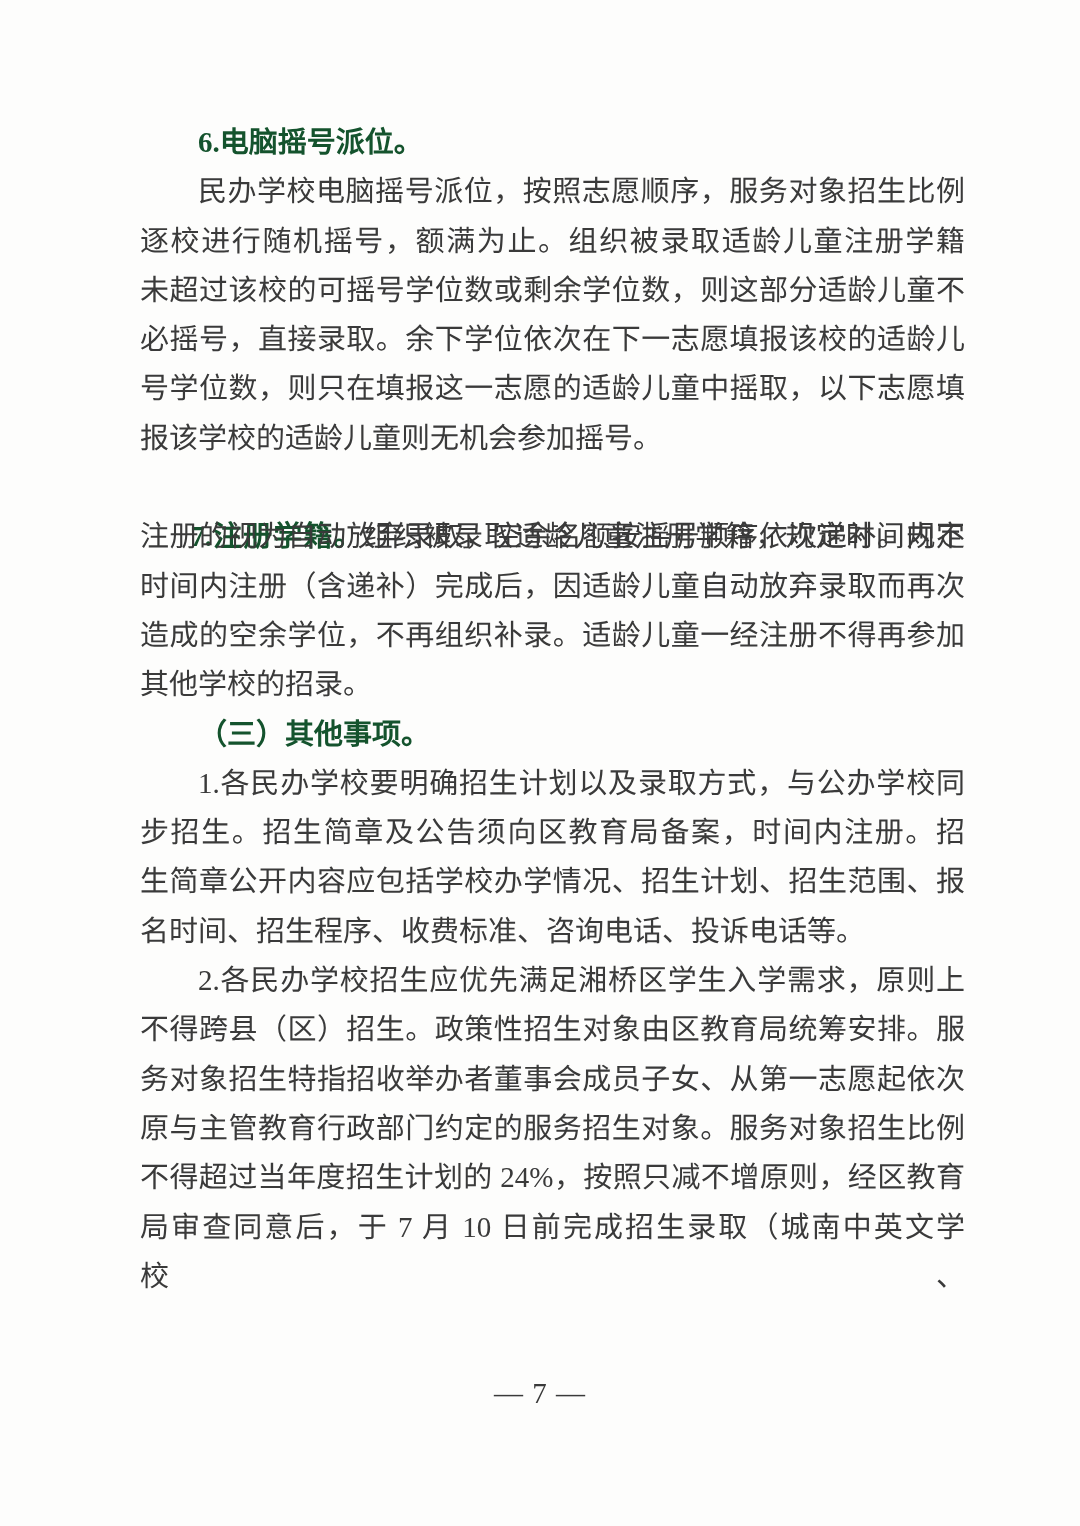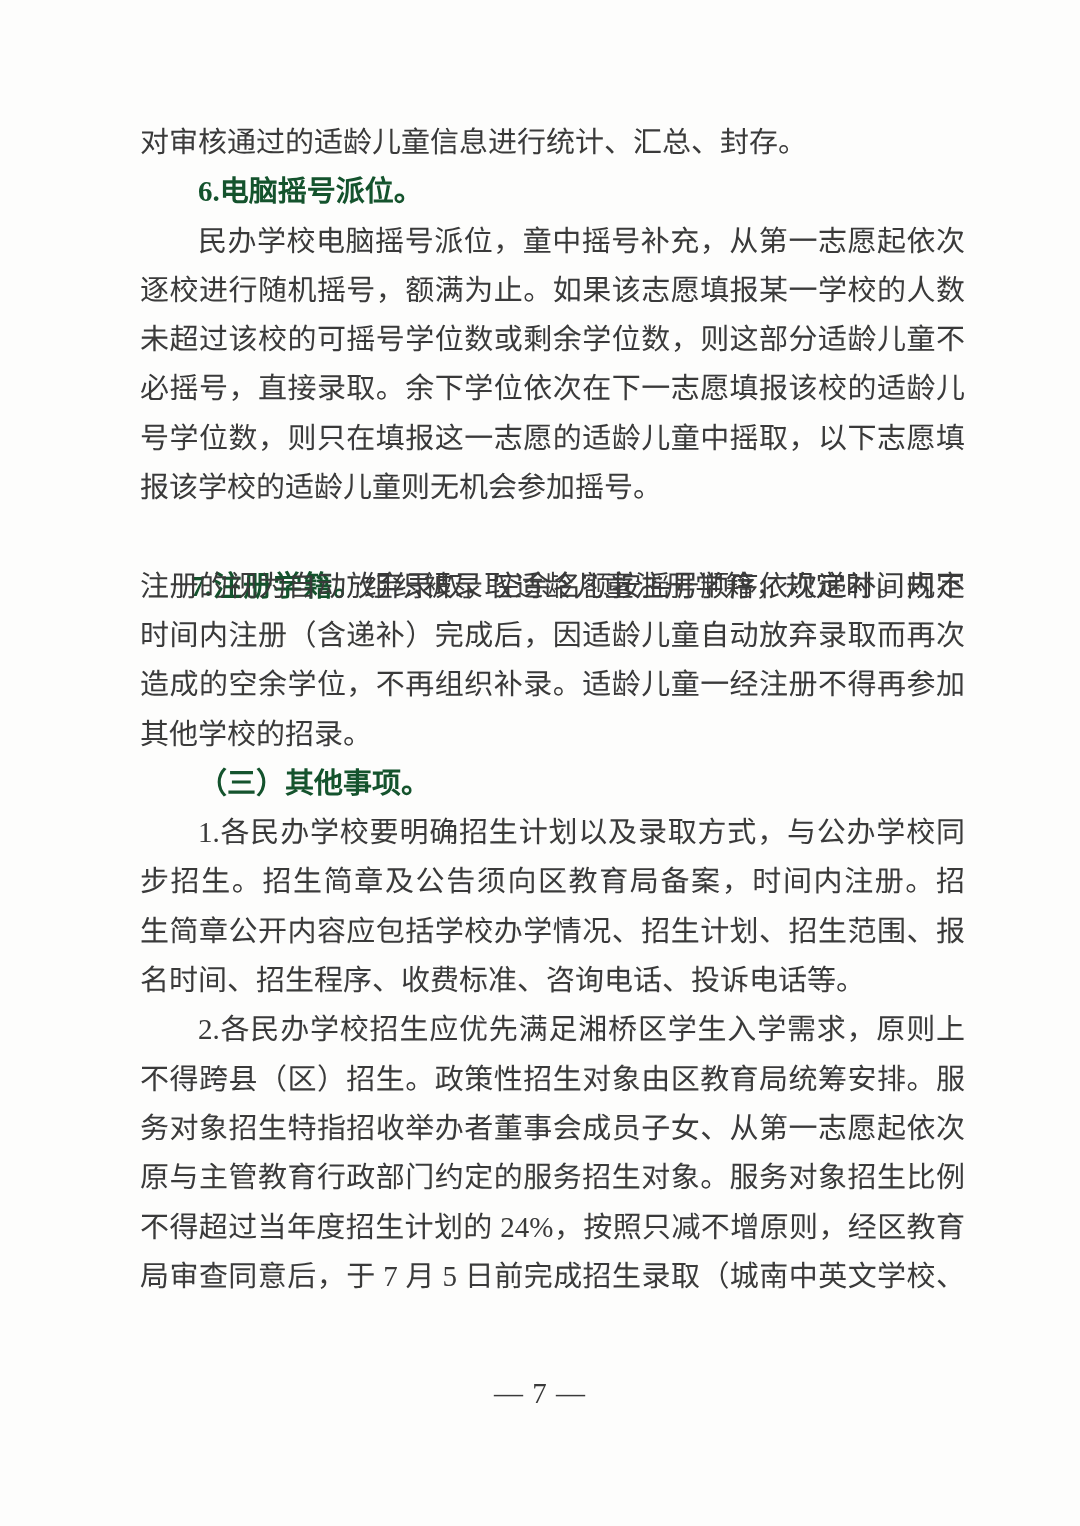--- a/index.html
+++ b/index.html
@@ -64,26 +64,25 @@
     letter-spacing: 1px;
   }
 </style>
 </head>
 <body>
 
 <div class="page">
 
   <main class="text-block">
 
-    <div class="line last">对审核通过的适龄儿童信息进行统计、汇总、封存。</div>
 
     <div class="line last indent heading">6.电脑摇号派位。</div>
 
-    <div class="line indent">民办学校电脑摇号派位，童中摇号补充，从第一志愿起依次</div>
-    <div class="line">逐校进行随机摇号，额满为止。如果该志愿填报某一学校的人数</div>
+    <div class="line indent">民办学校电脑摇号派位，按照志愿顺序，服务对象招生比例</div>
+    <div class="line">逐校进行随机摇号，额满为止。组织被录取适龄儿童注册学籍</div>
     <div class="line">未超过该校的可摇号学位数或剩余学位数，则这部分适龄儿童不</div>
     <div class="line">必摇号，直接录取。余下学位依次在下一志愿填报该校的适龄儿</div>
     <div class="line">号学位数，则只在填报这一志愿的适龄儿童中摇取，以下志愿填</div>
     <div class="line last">报该学校的适龄儿童则无机会参加摇号。</div>
 
     <div class="line indent">
       <span class="bold">7.注册学籍。</span><span>组织被录取适龄儿童注册学籍，规定时间内不</span>
     </div>
     <div class="line">注册的视为自动放弃录取，空余名额按摇号顺序依次递补。规定</div>
     <div class="line">时间内注册（含递补）完成后，因适龄儿童自动放弃录取而再次</div>
@@ -95,19 +94,19 @@
     <div class="line indent">1.各民办学校要明确招生计划以及录取方式，与公办学校同</div>
     <div class="line">步招生。招生简章及公告须向区教育局备案，时间内注册。招</div>
     <div class="line">生简章公开内容应包括学校办学情况、招生计划、招生范围、报</div>
     <div class="line last">名时间、招生程序、收费标准、咨询电话、投诉电话等。</div>
 
     <div class="line indent">2.各民办学校招生应优先满足湘桥区学生入学需求，原则上</div>
     <div class="line">不得跨县（区）招生。政策性招生对象由区教育局统筹安排。服</div>
     <div class="line">务对象招生特指招收举办者董事会成员子女、从第一志愿起依次</div>
     <div class="line">原与主管教育行政部门约定的服务招生对象。服务对象招生比例</div>
     <div class="line">不得超过当年度招生计划的 24%，按照只减不增原则，经区教育</div>
-    <div class="line">局审查同意后，于 7 月 5 日前完成招生录取（城南中英文学校、</div>
+    <div class="line">局审查同意后，于 7 月 10 日前完成招生录取（城南中英文学校、</div>
 
   </main>
 
   <footer class="footer">— 7 —</footer>
 
 </div>
 
 </body></html>

